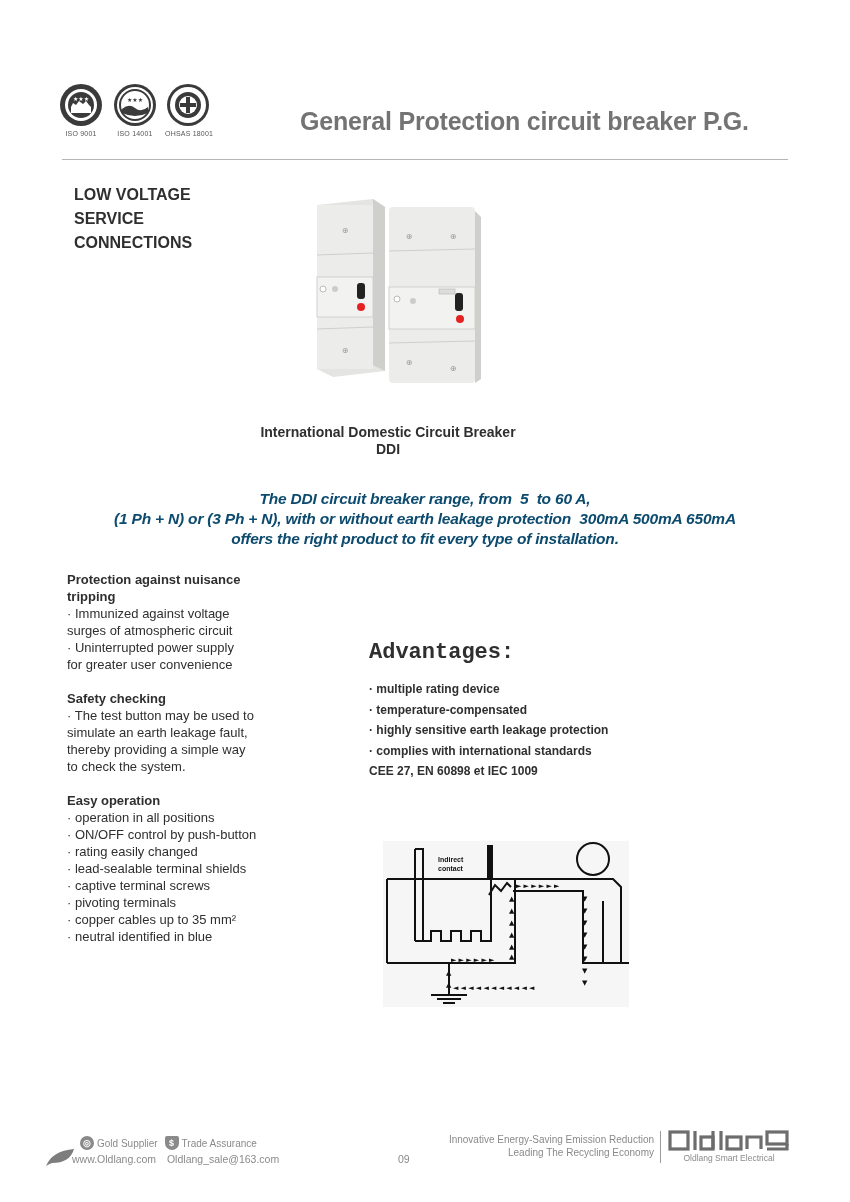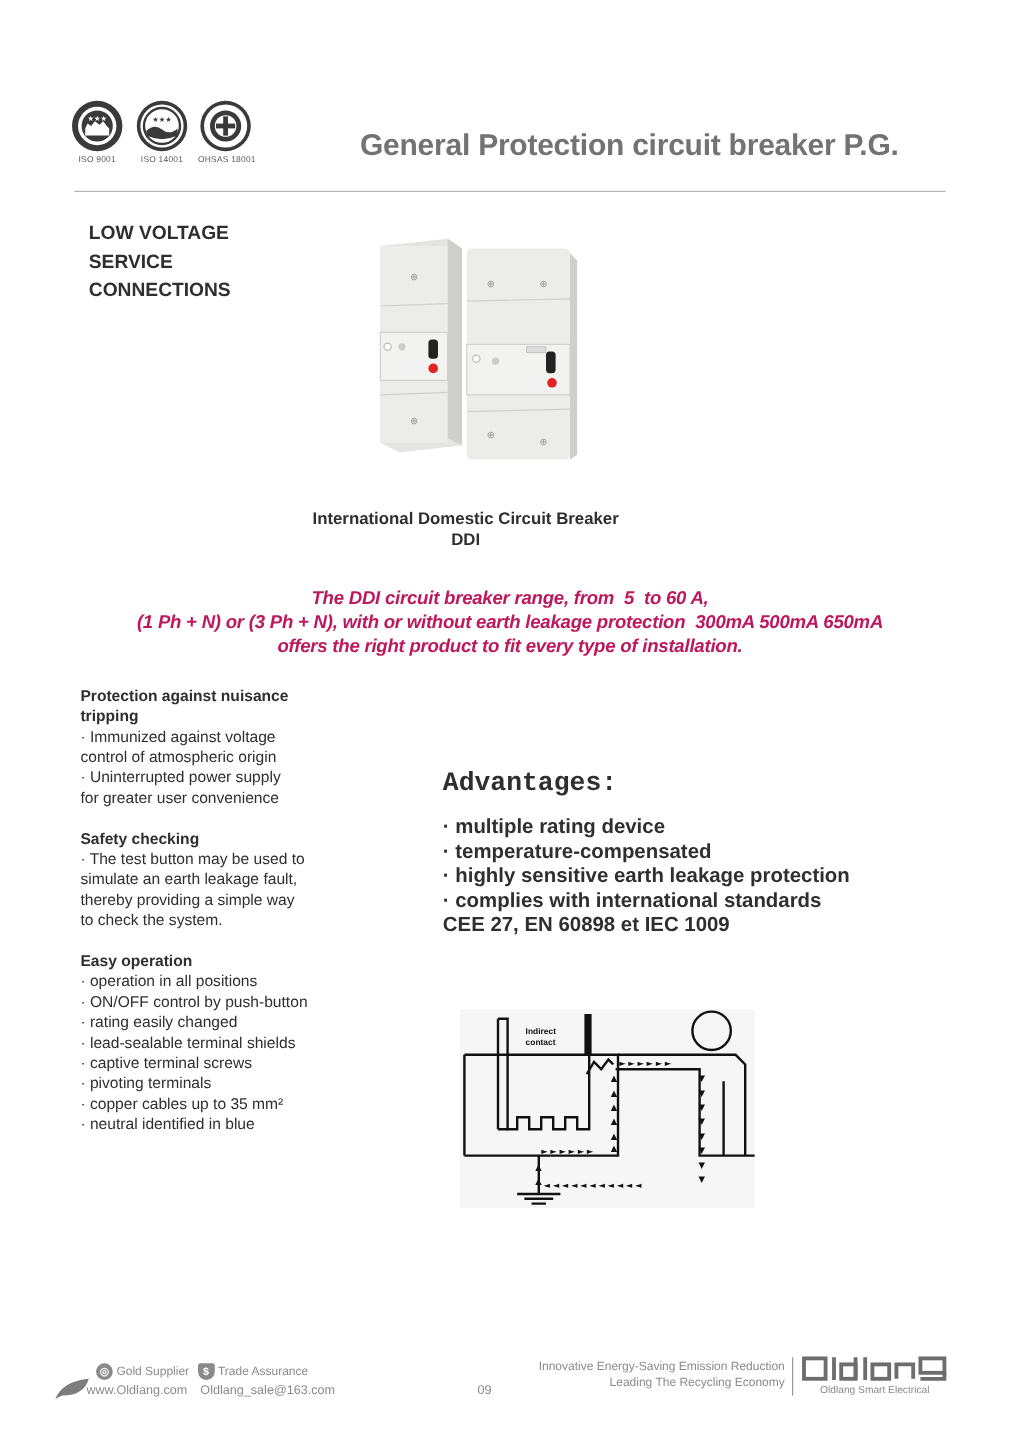--- a/index.html
+++ b/index.html
@@ -12,28 +12,28 @@
   .cert-label { font-size: 7px; color: #555; margin-top: 3px; white-space: nowrap; letter-spacing: 0.2px; }
   .page-title { left: 300px; top: 107px; font-size: 25px; font-weight: bold; color: #737373; letter-spacing: -0.2px; white-space: nowrap; }
   .rule { left: 62px; top: 159px; width: 726px; height: 1px; background: #b5b5b5; }
 
   .section-heading { left: 74px; top: 183px; font-size: 16px; font-weight: bold; line-height: 24px; color: #2f2f2f; }
 
   .product-photo { left: 313px; top: 193px; width: 170px; height: 195px; }
 
   .caption { left: 200px; top: 424px; width: 376px; text-align: center; font-size: 14px; font-weight: bold; line-height: 17px; color: #2f2f2f; }
 
-  .intro { left: 40px; top: 489px; width: 770px; text-align: center; font-size: 15.5px; font-weight: bold; font-style: italic; line-height: 20px; color: #be185d; letter-spacing: -0.2px; }
+  .intro { left: 40px; top: 489px; width: 770px; text-align: center; font-size: 15.5px; font-weight: bold; font-style: italic; line-height: 20px; color: #0c4a6e; letter-spacing: -0.2px; }
 
   .features { left: 67px; top: 571px; width: 240px; font-size: 13px; line-height: 17px; color: #2f2f2f; }
   .feature { margin-bottom: 17px; }
   .feature-title { font-weight: bold; }
 
   .adv-title { left: 369px; top: 640px; font-size: 22px; font-weight: bold; color: #2f2f2f; font-family: Liberation Mono, monospace; }
-  .adv-list { left: 369px; top: 679px; font-size: 17px; font-weight: bold; line-height: 20.5px; color: #2f2f2f; }
+  .adv-list { left: 369px; top: 679px; font-size: 12px; font-weight: bold; line-height: 20.5px; color: #2f2f2f; }
 
   .diagram { left: 383px; top: 841px; width: 246px; height: 166px; }
 
   
   .footer-leaf { left: 44px; top: 1147px; }
   .footer-badges { left: 80px; top: 1136px; font-size: 10px; color: #8a8a8a; display: flex; align-items: center; gap: 3px; white-space: nowrap; }
   .badge-icon { display: inline-block; width: 14px; height: 14px; background: #8a8a8a; border-radius: 50%; color: #fff; font-size: 9px; text-align: center; line-height: 14px; font-weight: bold; }
   .badge-icon.shield { border-radius: 2px 2px 7px 7px; }
   .footer-contact { left: 72px; top: 1153px; font-size: 10.5px; color: #8a8a8a; white-space: nowrap; }
   .footer-contact span { margin-right: 8px; }
@@ -127,21 +127,21 @@
   <div style="white-space:pre;">The DDI circuit breaker range, from  5  to 60 A,</div>
   <div style="white-space:pre;">(1 Ph + N) or (3 Ph + N), with or without earth leakage protection  300mA 500mA 650mA</div>
   <div>offers the right product to fit every type of installation.</div>
 </div>
 
 <div class="abs features">
   <div class="feature">
     <div class="feature-title">Protection against nuisance</div>
     <div class="feature-title">tripping</div>
     <div>· Immunized against voltage</div>
-    <div>control of atmospheric origin</div>
+    <div>surges of atmospheric circuit</div>
     <div>· Uninterrupted power supply</div>
     <div>for greater user convenience</div>
   </div>
   <div class="feature">
     <div class="feature-title">Safety checking</div>
     <div>· The test button may be used to</div>
     <div>simulate an earth leakage fault,</div>
     <div>thereby providing a simple way</div>
     <div>to check the system.</div>
   </div>

